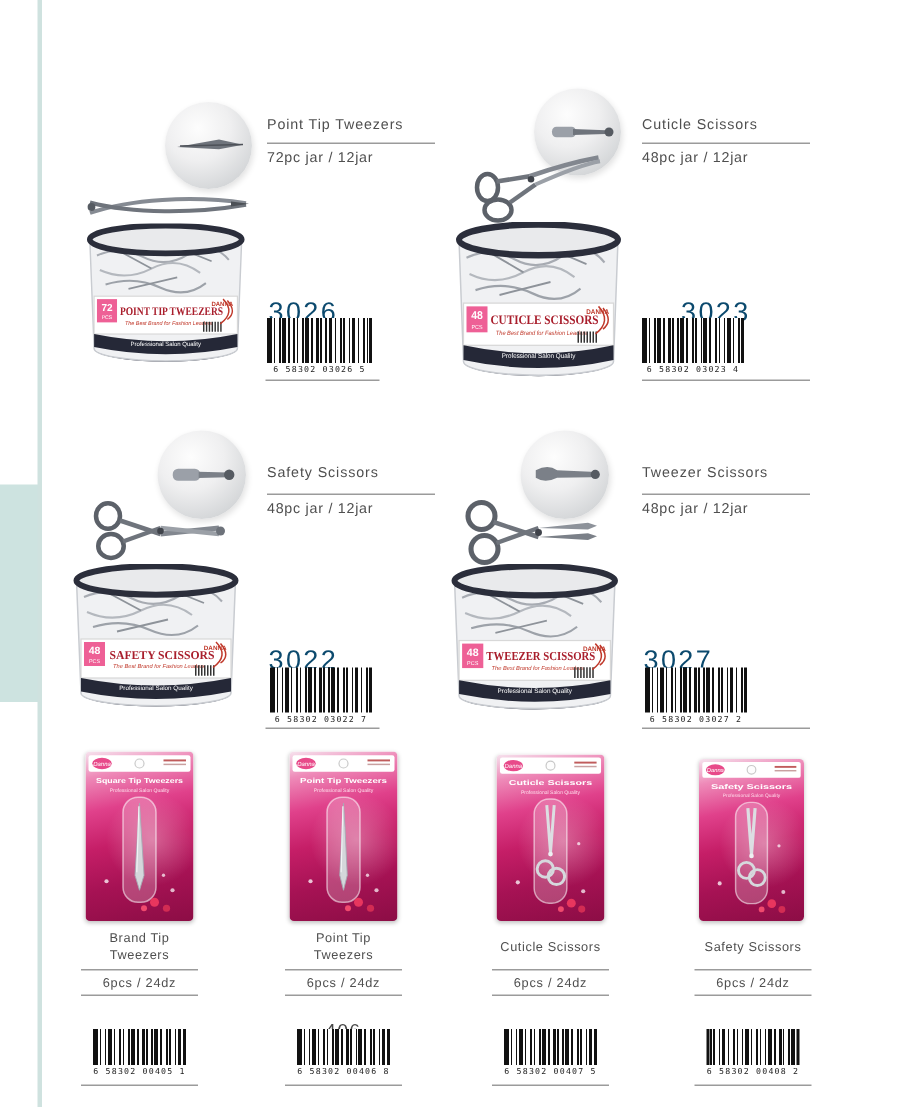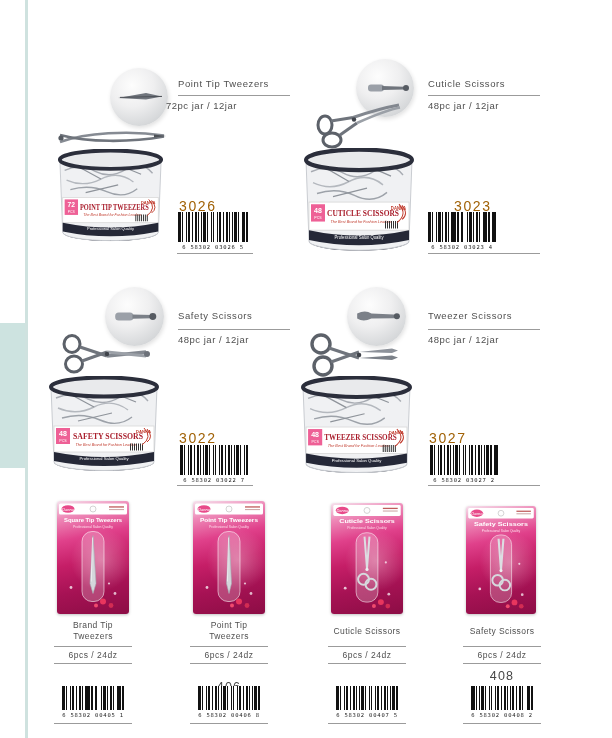--- a/index.html
+++ b/index.html
@@ -7,21 +7,21 @@
         font-family:"Liberation Sans","DejaVu Sans",sans-serif;}
   .layer{position:absolute;inset:0;}
 
   
   .accent-line{position:absolute;left:25px;top:0;width:3px;height:738px;background:#cfe2df;}
   .side-tab{position:absolute;left:0;top:323px;width:28px;height:145px;background:#cde3e0;}
 
   
   .ptitle{position:absolute;font-size:9.5px;letter-spacing:.6px;color:#4f4f4f;white-space:nowrap;}
   .ppack{position:absolute;font-size:9.5px;letter-spacing:.5px;color:#4f4f4f;white-space:nowrap;}
-  .pnum{position:absolute;font-size:14px;letter-spacing:1.6px;color:#a16207;white-space:nowrap;}
+  .pnum{position:absolute;font-size:18px;letter-spacing:1.6px;color:#0c4a6e;white-space:nowrap;}
   .rule{position:absolute;height:1px;background:#9b9b9b;}
 
   
   .barcode{position:absolute;text-align:center;}
   .bars{height:30px;border-left:2px solid #111;border-right:2px solid #111;
     background:repeating-linear-gradient(90deg,#111 0 1.5px,#fff 1.5px 2.5px,#111 2.5px 3.5px,
       #fff 3.5px 6px,#111 6px 7px,#fff 7px 8px,#111 8px 10.5px,#fff 10.5px 12px,#111 12px 13px,#fff 13px 15.5px);}
   .cbar .bars{height:24px;}
   .upc{font-size:5.5px;letter-spacing:.8px;color:#222;margin-top:1.5px;
        font-family:"DejaVu Sans Mono",monospace;white-space:nowrap;}
@@ -90,21 +90,21 @@
         <text class="serif-label" x="60" y="63" font-size="8" font-weight="bold" fill="#a91e2c" text-anchor="middle" textLength="72" lengthAdjust="spacingAndGlyphs">POINT TIP TWEEZERS</text>
         <text x="58" y="69.5" font-size="3.8" font-style="italic" fill="#c0392b" text-anchor="middle">The Best Brand for Fashion Leaders</text>
         <line x1="82" y1="71" x2="96" y2="71" stroke="#333" stroke-width="7" stroke-dasharray="1 1"></line>
         <path d="M96,52 q9,9 -2,17 M99,53 q7,8 0,13" stroke="#c0392b" stroke-width="1" fill="none"></path>
         <path d="M6,76 q50,10 100,0 l0,9 q-50,10 -100,0 Z" fill="#252837"></path>
         <text x="56" y="84" font-size="4.2" fill="#fff" text-anchor="middle">Professional Salon Quality</text>
       </svg>
     </div>
     <div class="ptitle" style="left:178px;top:78px">Point Tip Tweezers</div>
     <div class="rule" style="left:178px;top:95px;width:112px"></div>
-    <div class="ppack" style="left:166px;top:100px">72pc jar / 12jar</div>
+    <div class="ppack" style="left:178px;top:100px">72pc jar / 12jar</div>
     <div class="pnum" style="left:179px;top:198px">3026</div>
     <div class="barcode" style="left:178px;top:212px;width:70px">
       <div class="bars"></div>
       <div class="upc">6 58302 03026 5</div>
     </div>
     <div class="rule" style="left:177px;top:253px;width:76px"></div>
   </div>
 
   <div class="layer">
     <div class="magnifier" style="left:356px;top:59px;width:58px;height:58px">
@@ -399,21 +399,20 @@
           <circle cx="57" cy="104" r="2.4" fill="#d22c53"></circle>
           <circle cx="43" cy="104" r="2" fill="#f04a6e"></circle>
       </svg>
     </div>
     <div class="ctitle" style="left:437px;top:626px">
       <span>Safety Scissors</span>
     </div>
     <div class="rule" style="left:463px;top:646px;width:78px"></div>
     <div class="cpack" style="left:437px;top:650px">6pcs / 24dz</div>
     <div class="rule" style="left:463px;top:663px;width:78px"></div>
-    <div class="cnum" style="left:437px;top:669px">408</div>
     <div class="barcode cbar" style="left:471px;top:686px;width:62px">
       <div class="bars"></div>
       <div class="upc">6 58302 00408 2</div>
     </div>
     <div class="rule" style="left:463px;top:723px;width:78px"></div>
   </div>
 
 </div>
 
 </body></html>

